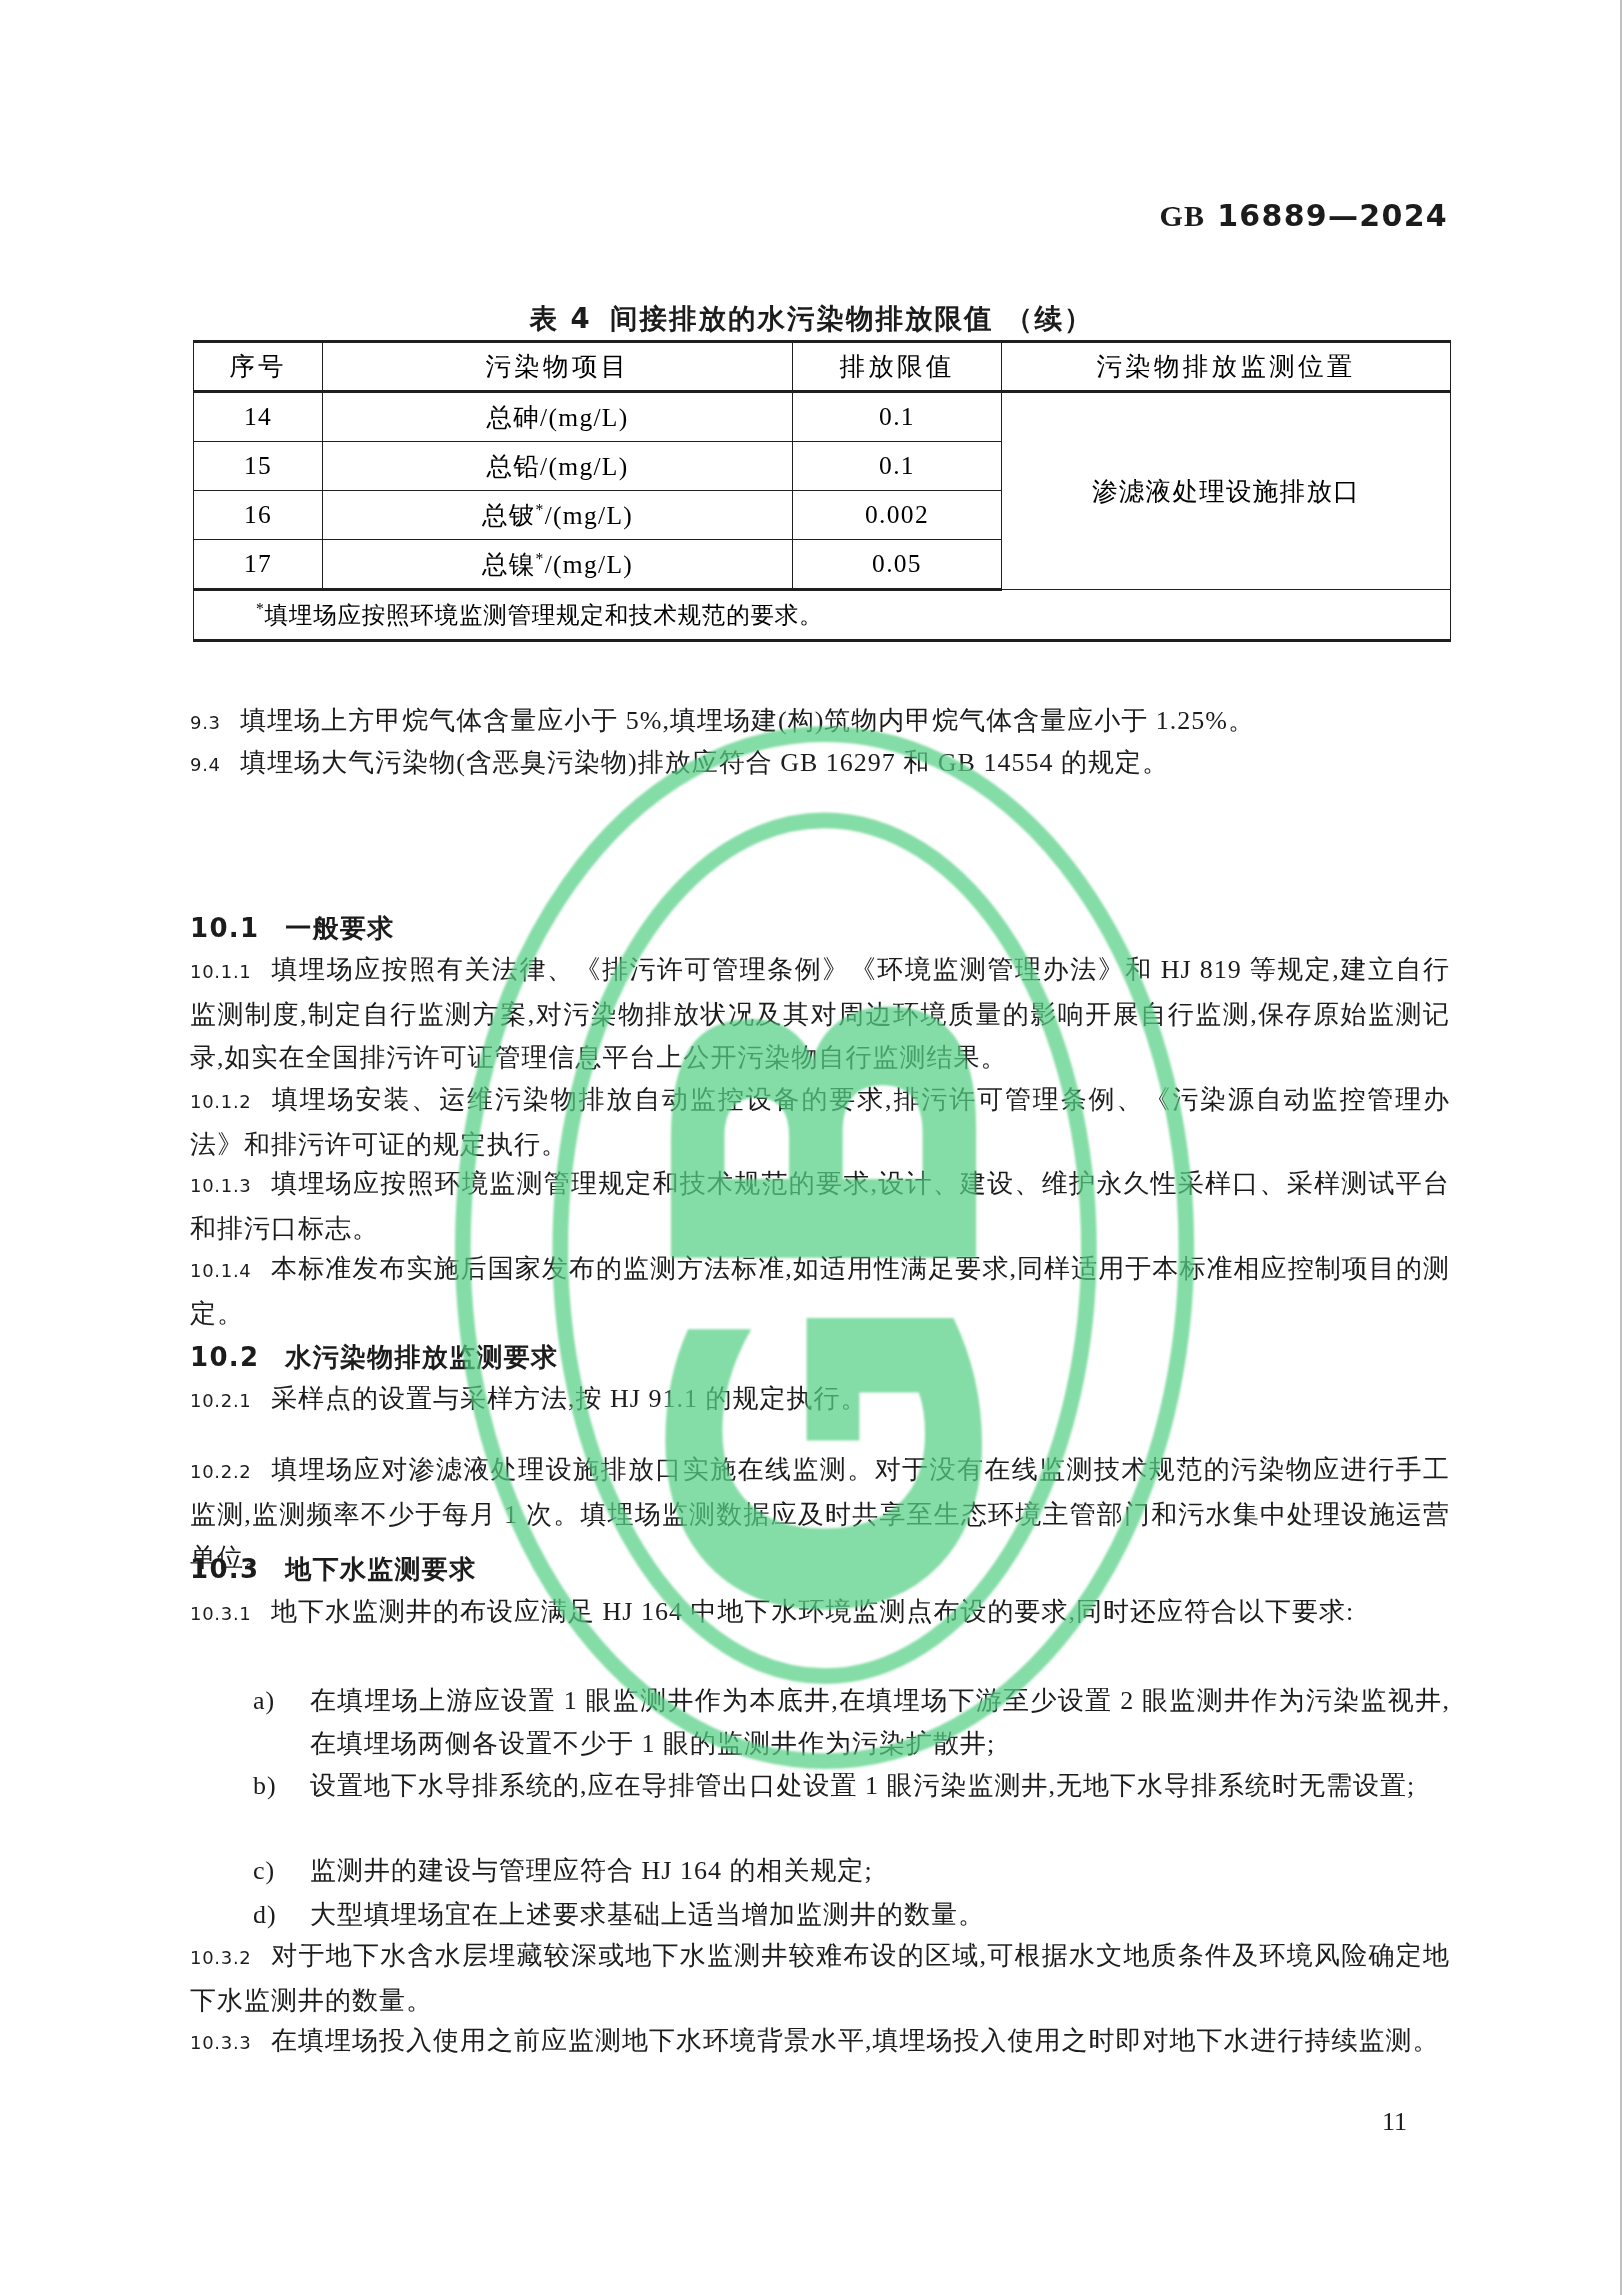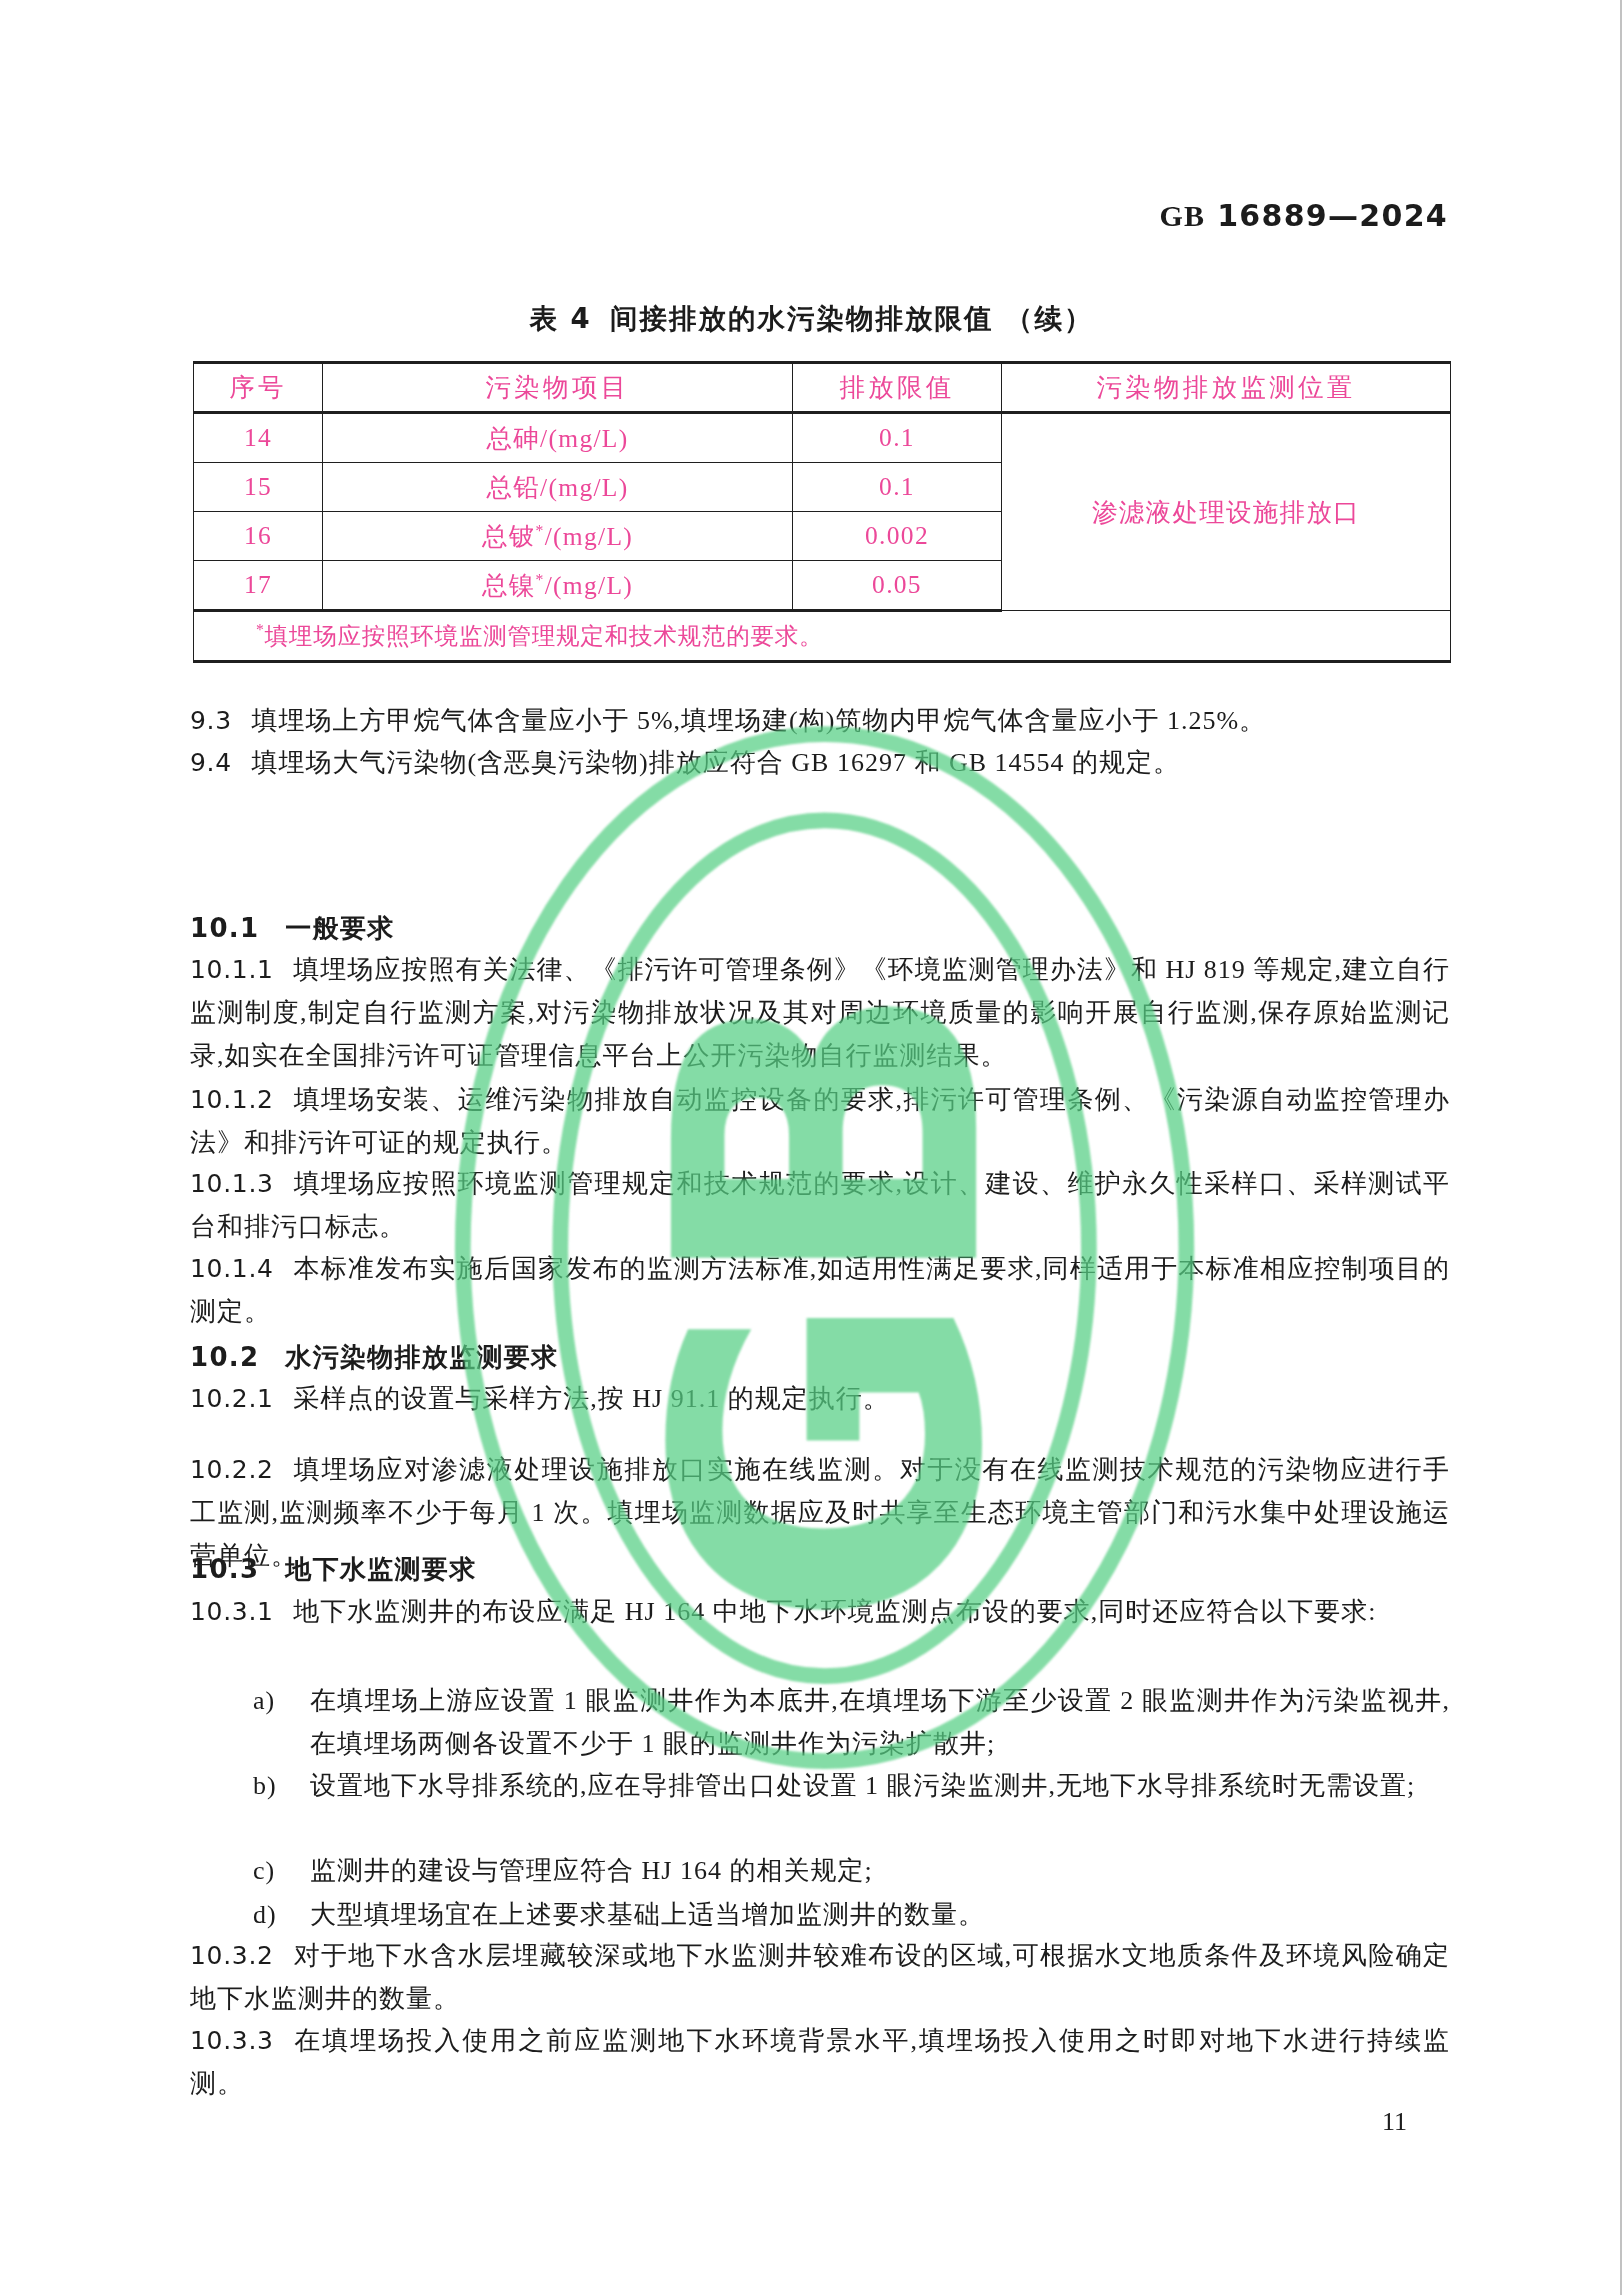--- a/index.html
+++ b/index.html
@@ -17,23 +17,23 @@
 
   
   .table-title {
     position:absolute; top:301px; left:0; width:100%; text-align:center;
     font-family:"DejaVu Sans", sans-serif; font-weight:bold; font-size:27.5px; letter-spacing:2px;
   }
   .table-title .t-label { margin-right:18.3px; }
 
   
   table.limits {
-    position:absolute; left:193px; top:361px; width:1257px;
+    position:absolute; left:193px; top:340px; width:1257px;
     border-collapse:collapse; table-layout:fixed;
-    font-size:25.5px; color:#ec4899;
+    font-size:25.5px; color:#000000;
   }
   table.limits col.c1 { width:129px; }
   table.limits col.c2 { width:470px; }
   table.limits col.c3 { width:209px; }
   table.limits col.c4 { width:449px; }
   table.limits { border-top:3.3px solid #1f1f1f; border-bottom:3.3px solid #1f1f1f;
                  border-left:1.3px solid #1f1f1f; border-right:1.3px solid #1f1f1f; }
   table.limits th, table.limits td {
     border:1.3px solid #1f1f1f; text-align:center; vertical-align:middle;
     padding:0; letter-spacing:1.3px;
@@ -46,21 +46,21 @@
   }
   .sup { font-size:15.7px; vertical-align:super; line-height:0; }
 
   
   .para, .heading, .li {
     position:absolute; left:190px; width:1260px;
     font-size:26px; line-height:43px; letter-spacing:1px;
     text-align:justify;
   }
   .cnum {
-    font-family:"DejaVu Sans", sans-serif; font-size:25px; letter-spacing:0.7px;
+    font-family:"DejaVu Sans", sans-serif; font-size:18px; letter-spacing:0.7px;
     margin-right:19.6px; white-space:nowrap;
   }
   .heading { font-family:"DejaVu Sans", sans-serif; font-weight:bold; letter-spacing:1.3px; }
   .heading .hnum { margin-right:26px; font-weight:bold; }
   .li { padding-left:120px; width:1140px; }
   .limark {
     position:absolute; left:63px; top:0;
     font-family:"Liberation Serif", serif; font-size:26px;
   }
 

